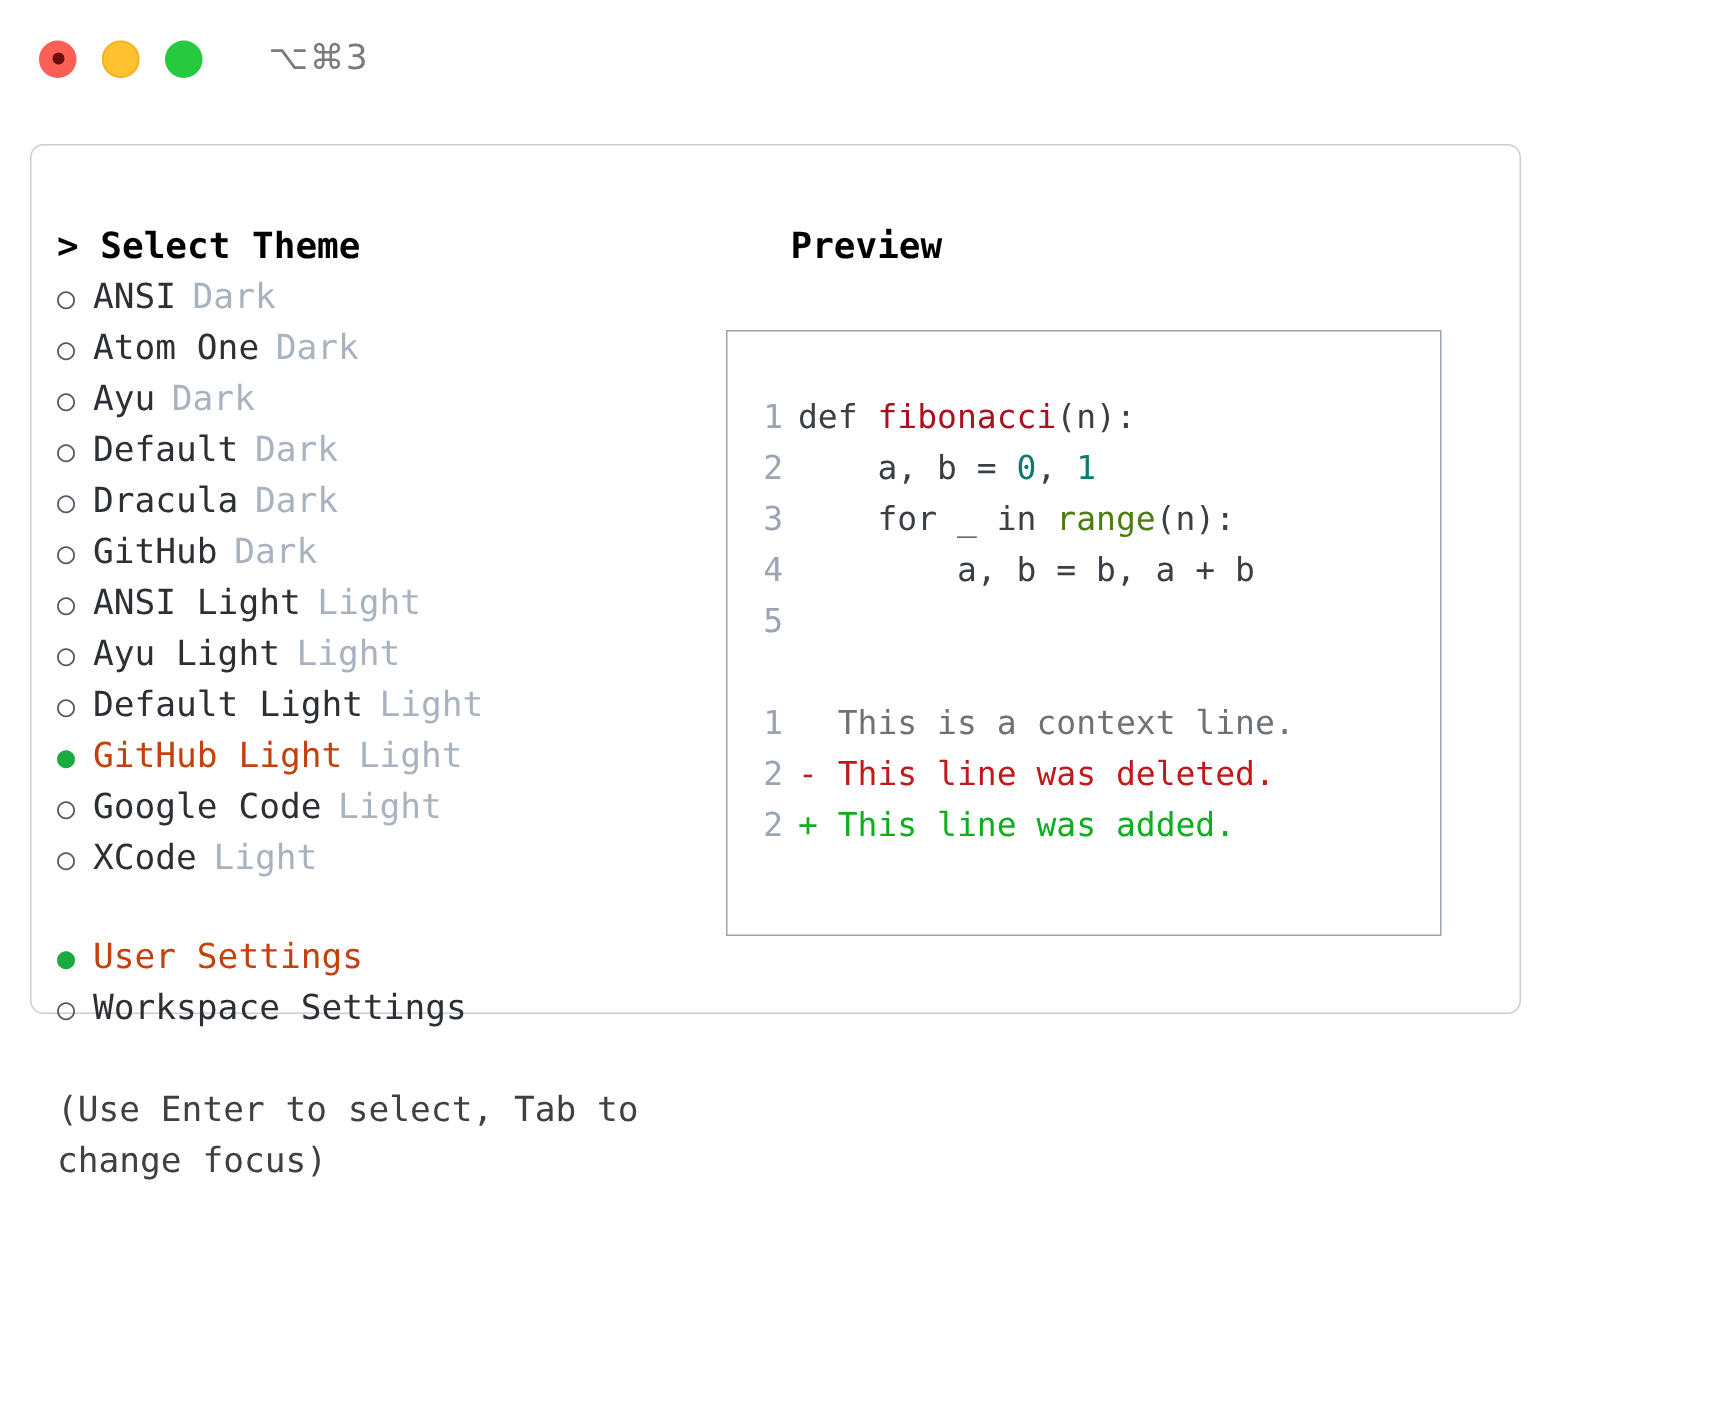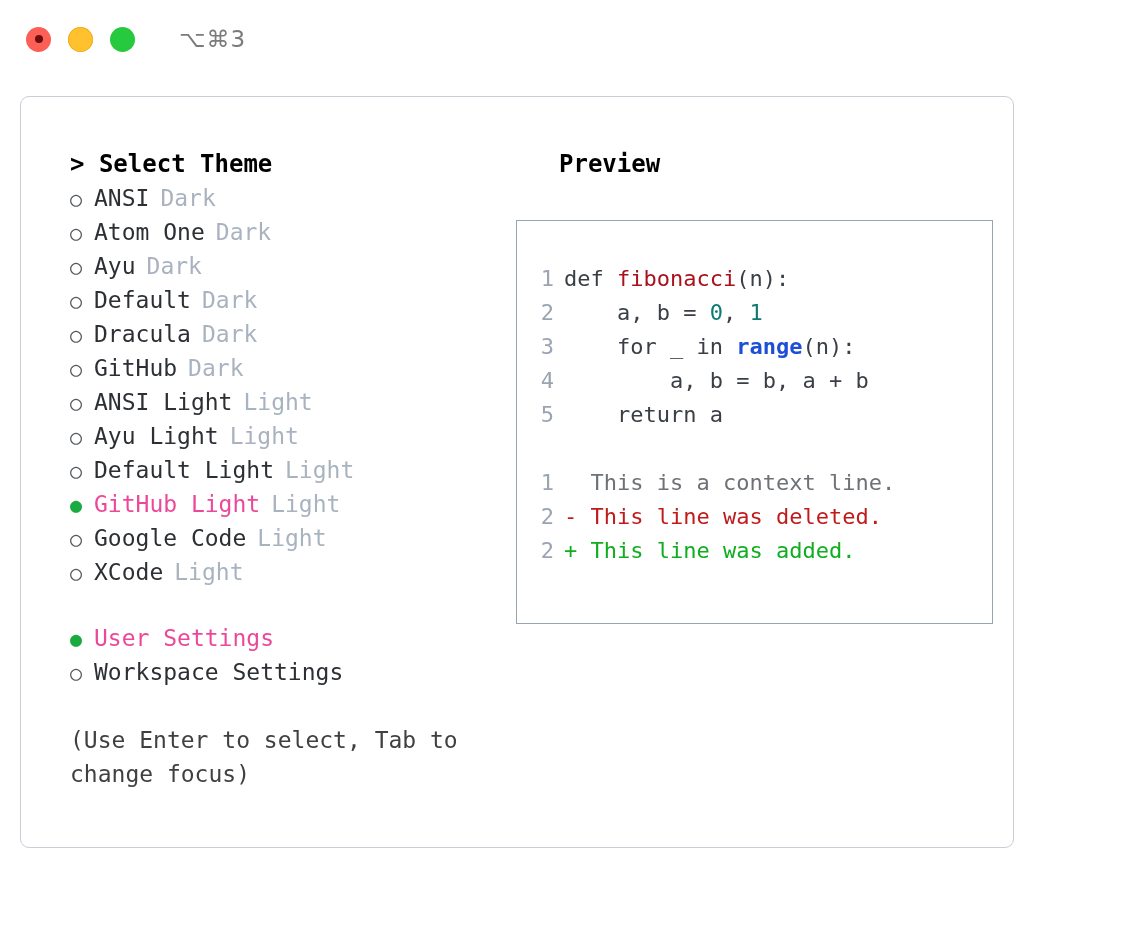--- a/index.html
+++ b/index.html
@@ -62,26 +62,25 @@
     letter-spacing: 1px;
     font-family: "DejaVu Sans", sans-serif;
   }
 
   
   .panel {
     position: absolute;
     left: 20px;
     top: 96px;
     width: 994px;
-    height: 752px;
+    height: 580px;
     border: 1.5px solid #c9ced6;
     border-radius: 9px;
     box-sizing: border-box;
     background: #ffffff;
-    padding-left: 32px;
   }
   .panel-inner {
     position: relative;
     width: 100%;
     height: 100%;
   }
 
   
   .left-col {
     position: absolute;
@@ -108,21 +107,21 @@
   .bullet {
     width: 24px;
     flex: 0 0 24px;
     display: inline-block;
     text-align: left;
     color: #555a60;
     font-size: 20px;
   }
   .bullet.on { color: #1aaa3f; }
   .opt-label { color: #2c2f33; }
-  .opt-row.selected .opt-label { color: #ec4899; }
+  .opt-row.selected .opt-label { color: #c2410c; }
   .opt-badge { color: #a9b3c0; margin-left: 11px; }
 
   .apply-block { margin-top: 32px; }
   .apply-title {
     font-size: 23px;
     color: #0d0d0d;
     line-height: 34px;
     padding-left: 28px;
     white-space: pre;
   }
@@ -169,21 +168,21 @@
     width: 47px;
     flex: 0 0 47px;
     text-align: right;
     color: #9aa4b2;
     padding-right: 10px;
     box-sizing: border-box;
   }
   .code-text { color: #3a3f45; }
   .tok-fn   { color: #a9111c; text-align: right; }
   .tok-num  { color: #0d7a72; }
-  .tok-call { color: #1d4ed8; font-weight: bold; }
+  .tok-call { color: #4d7c0f; }
 
   .diff-gap { height: 34px; }
   .diff-line { display: flex; font-size: 22px; line-height: 34px; white-space: pre; }
   .diff-ctx  { color: #6e7277; }
   .diff-del  { color: #c11a1a; }
   .diff-add  { color: #0fae1f; }
 </style>
 </head>
 <body>
 
@@ -229,21 +228,21 @@
       </div>
 
       <div class="right-col">
         <div class="preview-title">Preview</div>
         <div class="preview-box">
           <div id="code-block">
               <div class="code-line"><span class="lineno">1</span><span><span class="code-text">def </span><span class="tok-fn">fibonacci</span><span class="code-text">(n):</span></span></div>
               <div class="code-line"><span class="lineno">2</span><span><span class="code-text">    a, b = </span><span class="tok-num">0</span><span class="code-text">, </span><span class="tok-num">1</span></span></div>
               <div class="code-line"><span class="lineno">3</span><span><span class="code-text">    for _ in </span><span class="tok-call">range</span><span class="code-text">(n):</span></span></div>
               <div class="code-line"><span class="lineno">4</span><span><span class="code-text">        a, b = b, a + b</span></span></div>
-              <div class="code-line"><span class="lineno">5</span><span><span class="code-text">    return a</span></span></div>
+              <div class="code-line"><span class="lineno">5</span></div>
             </div>
           <div class="diff-gap"></div>
           <div id="diff-block">
               <div class="diff-line"><span class="lineno">1</span><span class="diff-ctx">  </span><span class="diff-ctx">This is a context line.</span></div>
               <div class="diff-line"><span class="lineno">2</span><span class="diff-del">- </span><span class="diff-del">This line was deleted.</span></div>
               <div class="diff-line"><span class="lineno">2</span><span class="diff-add">+ </span><span class="diff-add">This line was added.</span></div>
             </div>
         </div>
       </div>
 

